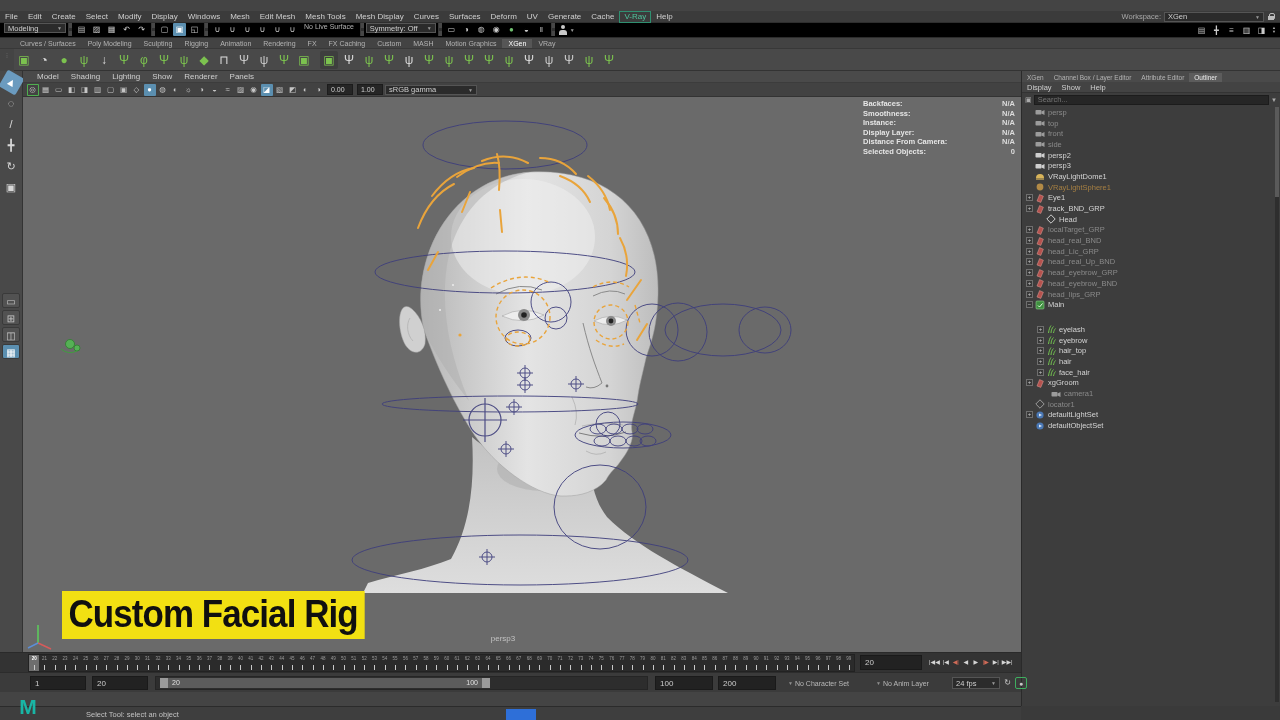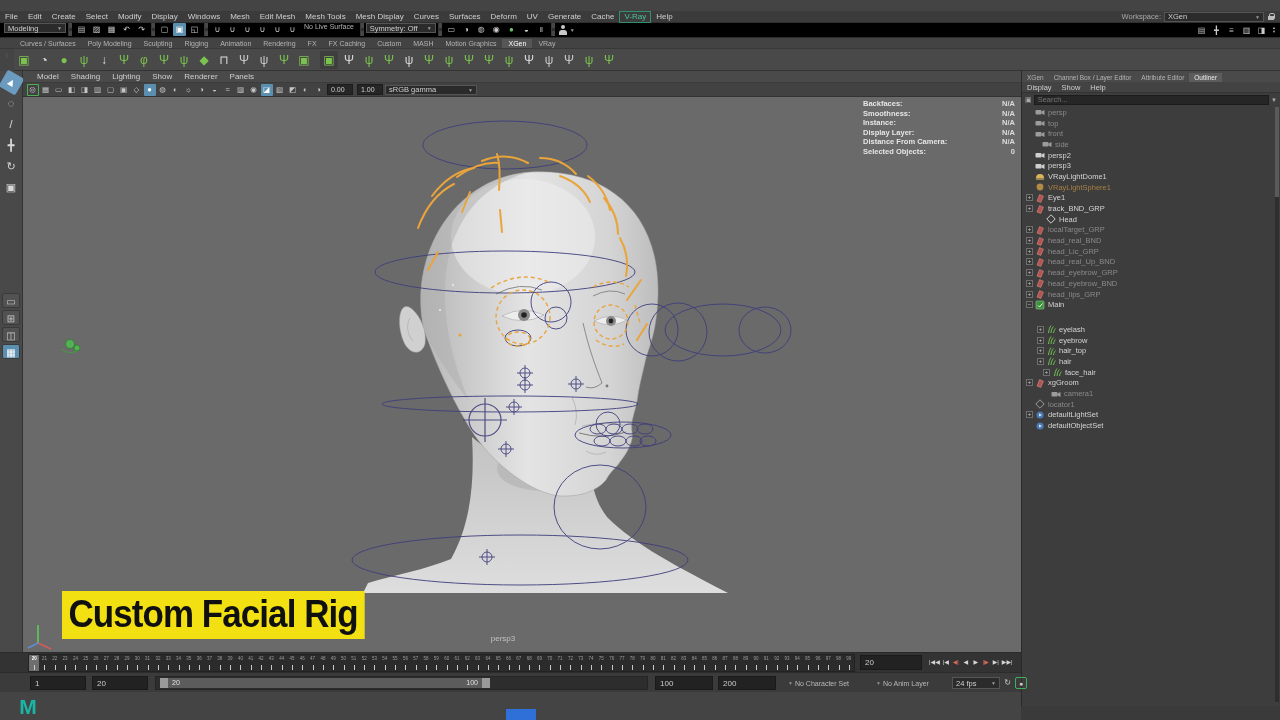--- a/index.html
+++ b/index.html
@@ -529,21 +529,21 @@
         <div class="tree-row" style="padding-left: 4px;">
           <div class="exp-sp"></div>
           <div class="t-icon">
             <svg viewBox="0 0 10 10">
               <rect x="0.5" y="3" width="6" height="4.5" rx="0.8" fill="#9c9c9c"></rect>
               <path d="M6.5,4.5 L9.5,3 L9.5,8 L6.5,6.5 Z" fill="#9c9c9c"></path>
             </svg>
           </div>
           <div class="t-label" style="color: rgb(138, 138, 138);">front</div>
         </div>
-        <div class="tree-row" style="padding-left: 4px; margin-left: 7px;">
+        <div class="tree-row" style="padding-left: 4px;">
           <div class="exp-sp"></div>
           <div class="t-icon">
             <svg viewBox="0 0 10 10">
               <rect x="0.5" y="3" width="6" height="4.5" rx="0.8" fill="#9c9c9c"></rect>
               <path d="M6.5,4.5 L9.5,3 L9.5,8 L6.5,6.5 Z" fill="#9c9c9c"></path>
             </svg>
           </div>
           <div class="t-label" style="color: rgb(138, 138, 138);">side</div>
         </div>
         <div class="tree-row" style="padding-left: 4px;">
@@ -730,21 +730,21 @@
             <svg viewBox="0 0 10 10">
               <g stroke="#72c24f" stroke-width="1" fill="none">
                 <path d="M2.5,9 C3,5 4,3 5,1.5"></path>
                 <path d="M5,9 C5.2,6 6,4 7.5,2.5"></path>
                 <path d="M7.5,9 C7.8,7 8.6,5.5 9.5,4.5"></path>
               </g>
             </svg>
           </div>
           <div class="t-label" style="color: rgb(212, 212, 212);">hair</div>
         </div>
-        <div class="tree-row" style="padding-left: 21px;">
+        <div class="tree-row" style="padding-left: 15px;">
           <div class="exp">+</div>
           <div class="t-icon">
             <svg viewBox="0 0 10 10">
               <g stroke="#72c24f" stroke-width="1" fill="none">
                 <path d="M2.5,9 C3,5 4,3 5,1.5"></path>
                 <path d="M5,9 C5.2,6 6,4 7.5,2.5"></path>
                 <path d="M7.5,9 C7.8,7 8.6,5.5 9.5,4.5"></path>
               </g>
             </svg>
           </div>
@@ -1004,17 +1004,20 @@
         <span>No Anim Layer</span>
   </div>
   <div class="selbox" id="fps-box">
     <span>24 fps</span>
         <span class="arr">▼</span>
   </div>
   <div class="r-ic" style="left:1001px">↻</div>
   <div class="r-ic" id="autokey" style="left:1015px;top:4px;width:12px;height:12px;line-height:11px;font-size:7px">●</div>
 </div>
 
+<div id="helprow" class="abs">
+  <div id="help-text">Select Tool: select an object</div>
+</div>
 <div id="maya-logo">M</div>
 <div id="blue-strip"></div>
 <div id="br-filler" class="abs"></div>
 
 </div>
 
 </body></html>

